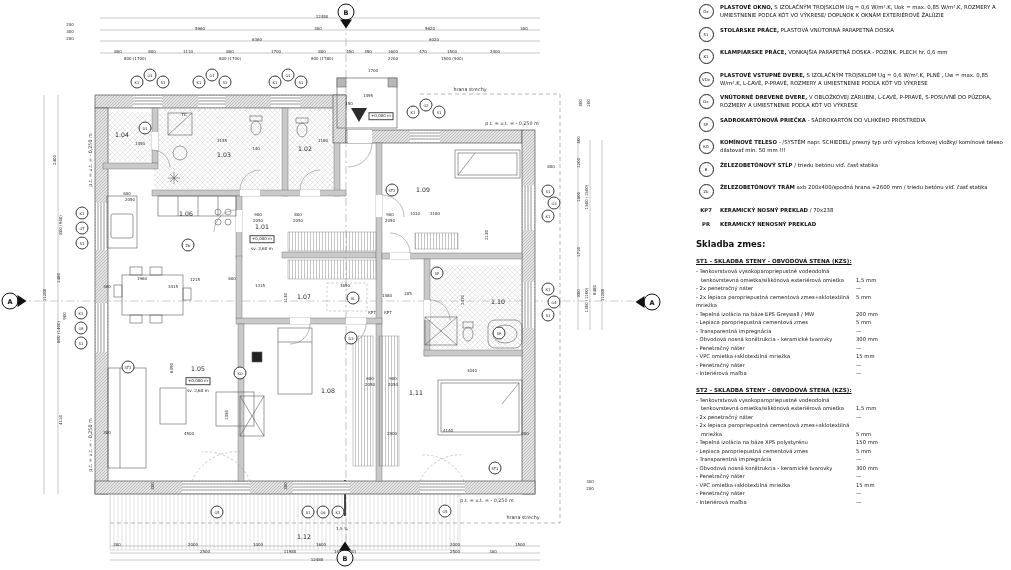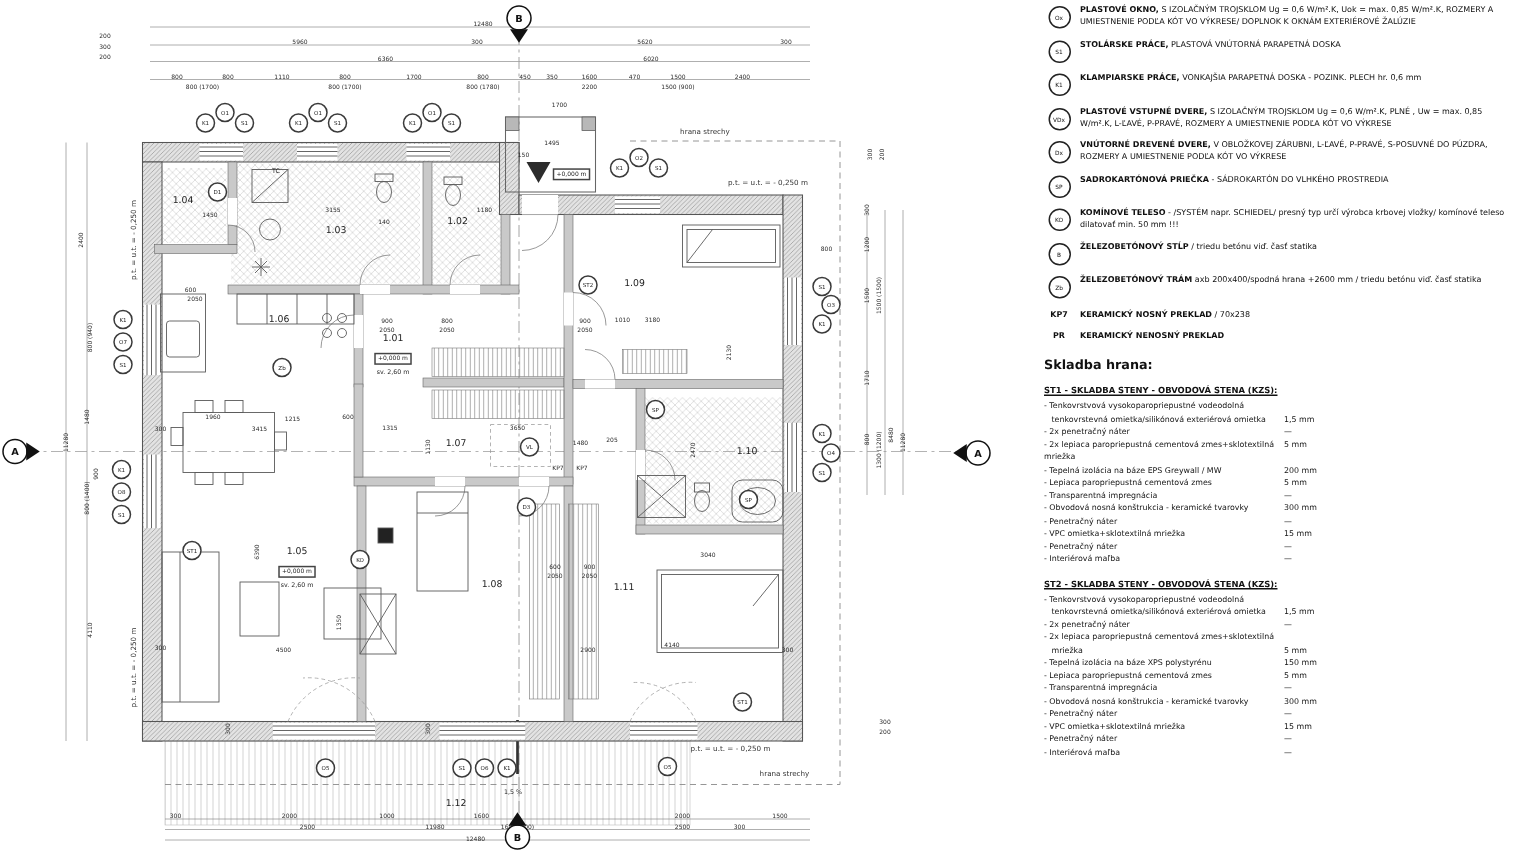--- a/index.html
+++ b/index.html
@@ -484,21 +484,21 @@
           </div>
           <div class="leg-txt"><b>KERAMICKÝ NOSNÝ PREKLAD</b> / 70x238</div>
         </div>
         <div class="leg-item">
           <div class="leg-sym">
             <div class="leg-plain">PR</div>
           </div>
           <div class="leg-txt"><b>KERAMICKÝ NENOSNÝ PREKLAD</b></div>
         </div>
       </div>
-    <div class="sk-title">Skladba hrana:</div>
+    <div class="sk-title">Skladba zmes:</div>
     <div id="skladba-sections">
         <div class="sk-head">ST1 - SKLADBA STENY - OBVODOVÁ STENA  (KZS):</div>
         <div class="sk-row">
           <div>- Tenkovrstvová vysokoparopriepustné vodeodolná</div>
           <div></div>
         </div>
         <div class="sk-row">
           <div class="ind">tenkovrstevná omietka/silikónová exteriérová omietka</div>
           <div>1,5 mm</div>
         </div>

